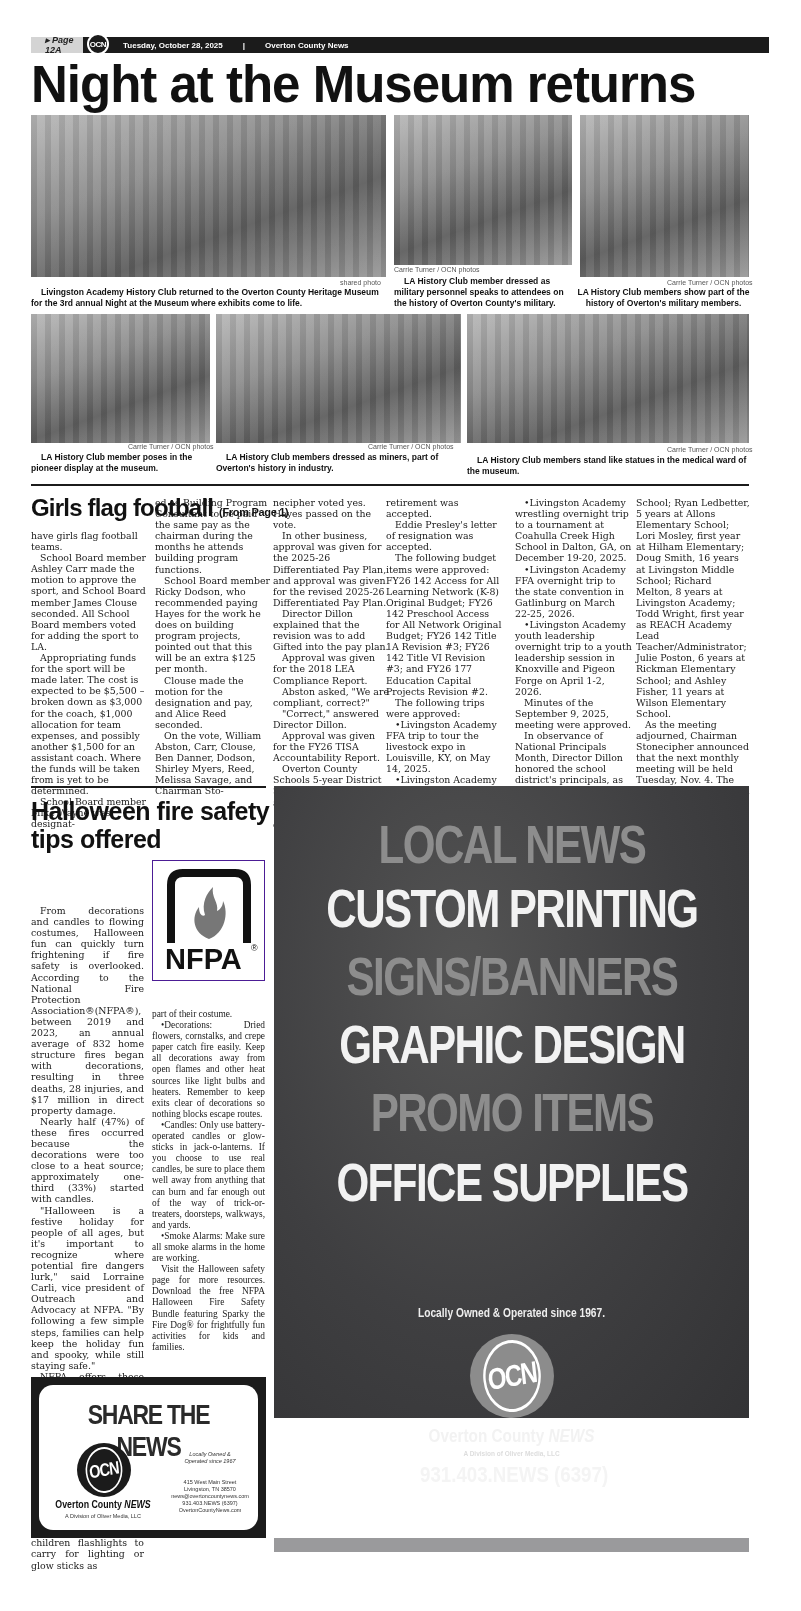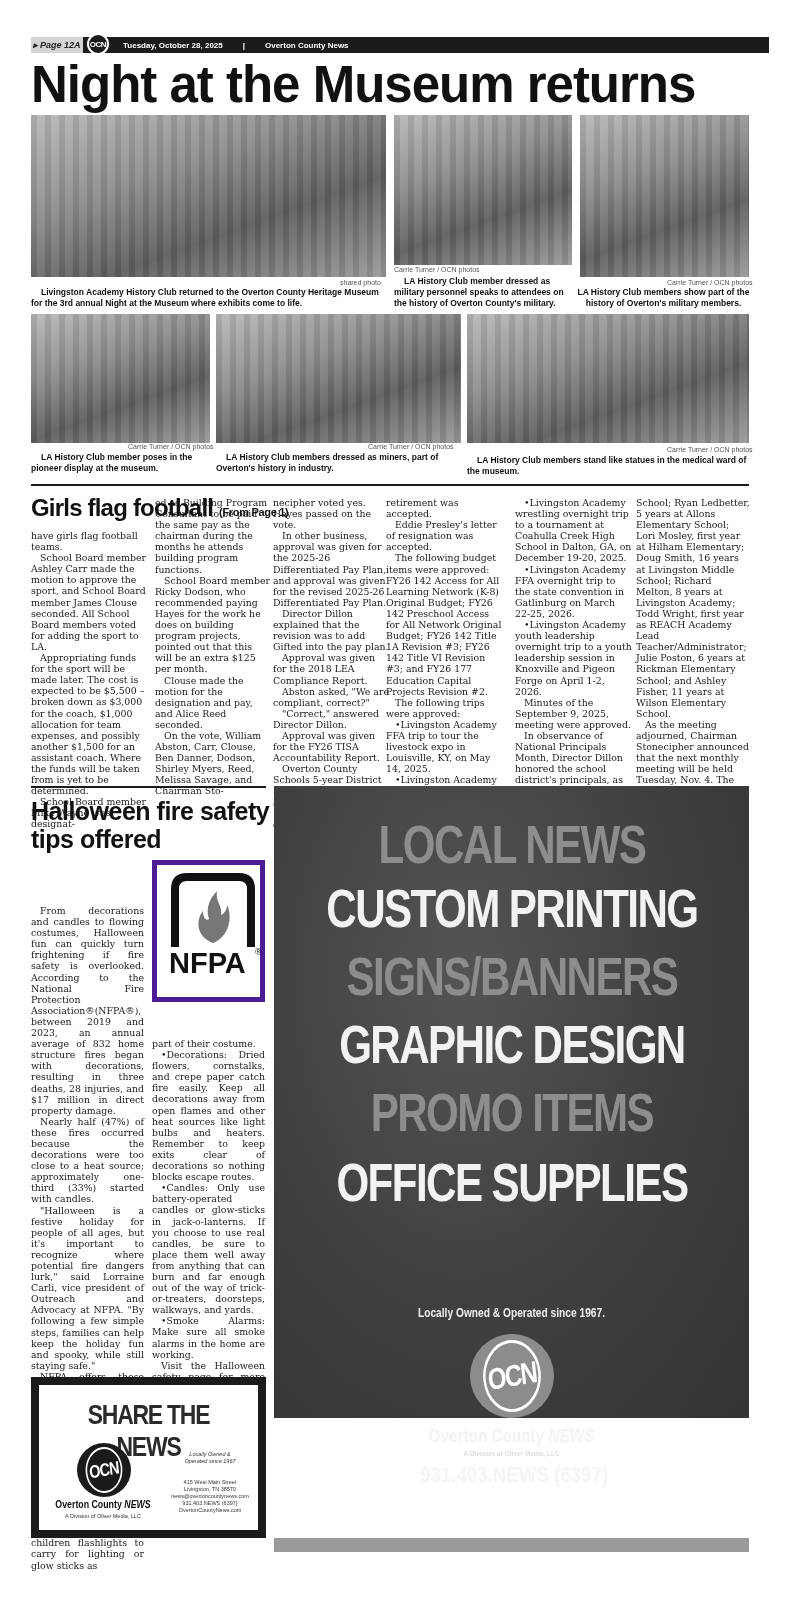--- a/index.html
+++ b/index.html
@@ -1,21 +1,21 @@
 <!DOCTYPE html>
 <html><head>
 <meta charset="utf-8">
 <style>
   * { box-sizing: border-box; margin: 0; padding: 0; }
   html, body { width: 801px; height: 1611px; background: #fff; overflow: hidden; }
   body { position: relative; font-family: "DejaVu Serif", serif; color: #1a1a1a; }
 
   
   .banner { position: absolute; left: 31px; top: 37px; width: 738px; height: 16px; background: #1b1b1b; display: flex; align-items: center; }
-  .banner .page-tab { width: 52px; height: 16px; background: #d4d4d4; color: #222; font: italic bold 9px "Liberation Sans", sans-serif; display: flex; align-items: center; padding-left: 2px; }
+  .banner .page-tab { width: 52px; height: 16px; background: #d4d4d4; color: #222; font: italic bold 9px "Liberation Sans", sans-serif; display: flex; align-items: center; padding-left: 14px; }
   .banner .logo { width: 22px; height: 22px; border-radius: 50%; background: #1b1b1b; border: 2px solid #fff; color: #fff; font: bold 8px "Liberation Sans", sans-serif; display: flex; align-items: center; justify-content: center; margin-left: 4px; margin-top: -2px; letter-spacing: -0.5px; }
   .banner .date { color: #fff; font: bold 8px "Liberation Sans", sans-serif; margin-left: 14px; }
   .banner .sep { color: #fff; font: bold 8px "Liberation Sans", sans-serif; margin-left: 20px; }
   .banner .paper { color: #fff; font: bold 8px "Liberation Sans", sans-serif; margin-left: 20px; }
 
   .headline { position: absolute; left: 31px; top: 54px; width: 738px; font: bold 51px "Liberation Sans", sans-serif; letter-spacing: -1px; color: #111; line-height: 62px; white-space: nowrap; }
 
   .photo { position: absolute; background: linear-gradient(160deg, #b8b8b8 0%, #8e8e8e 35%, #5e5e5e 65%, #9a9a9a 100%); overflow: hidden; }
   .photo::after { content: ""; position: absolute; inset: 0; background: repeating-linear-gradient(90deg, rgba(0,0,0,0.08) 0 6px, rgba(255,255,255,0.06) 6px 14px); }
   .credit { position: absolute; font: 7px "Liberation Sans", sans-serif; color: #555; white-space: nowrap; }
@@ -24,42 +24,42 @@
   .rule { position: absolute; height: 2px; background: #1b1b1b; }
 
   .sec-title { position: absolute; font: bold 24px "Liberation Sans", sans-serif; letter-spacing: -0.8px; color: #111; white-space: nowrap; }
   .sec-title .sub { font-size: 11px; letter-spacing: -0.3px; }
 
   .col { position: absolute; font: 9.4px "DejaVu Serif", serif; line-height: 11.1px; color: #1a1a1a; }
   .col p { text-indent: 9px; }
   .col p.noind { text-indent: 0; }
   .col.just { text-align: justify; }
 
-  .nfpa-box { position: absolute; left: 152px; top: 860px; width: 113px; height: 142px; border: 5px solid #4c1d95; background: #fff; }
+  .nfpa-box { position: absolute; left: 152px; top: 860px; width: 113px; height: 121px; border: 1px solid #4c1d95; background: #fff; }
 
   .hw-title { position: absolute; left: 31px; top: 797px; width: 240px; font: bold 25px "Liberation Sans", sans-serif; line-height: 28px; letter-spacing: -0.5px; color: #111; }
 
   
   .ad { position: absolute; left: 274px; top: 786px; width: 475px; height: 632px; background: radial-gradient(ellipse at 40% 30%, #545454 0%, #3f3f41 55%, #333335 100%); }
   .ad-line { position: absolute; left: 32px; width: 412px; font: bold 54px "Liberation Sans Narrow", "Liberation Sans", sans-serif; letter-spacing: -2px; text-align: center; transform: scaleX(0.78); transform-origin: left center; white-space: nowrap; width: 528px; line-height: 64px; }
   .ad-line.gray { color: #8d8d8d; }
   .ad-line.white { color: #f2f2f2; }
   .ad-strip { position: absolute; left: 274px; top: 1538px; width: 475px; height: 14px; background: #9a9a9c; }
 
   .ad-tagline { position: absolute; left: 0; width: 475px; top: 520px; text-align: center; color: #eee; font: bold 12px "Liberation Sans", sans-serif; transform: scaleX(0.85); }
   .ad-logo { position: absolute; left: 196px; top: 548px; width: 84px; height: 84px; border-radius: 50%; background: #8c8c8c; display: flex; align-items: center; justify-content: center; }
   .ad-logo .inner { width: 72px; height: 72px; border-radius: 50%; border: 3px solid #fff; display: flex; align-items: center; justify-content: center; color: #fff; font: bold 30px "Liberation Sans", sans-serif; letter-spacing: -2px; transform: scaleX(0.8) rotate(-8deg); }
   .ad-brand { position: absolute; left: 0; width: 475px; top: 640px; text-align: center; color: #f2f2f2; font: bold 18px "Liberation Sans", sans-serif; transform: scaleX(0.85); }
   .ad-brand i { font-style: italic; }
   .ad-division { position: absolute; left: 0; width: 475px; top: 664px; text-align: center; color: #ddd; font: bold 6.5px "Liberation Sans", sans-serif; }
   .ad-phone { position: absolute; left: 146px; top: 676px; color: #f4f4f4; font: bold 22px "Liberation Sans", sans-serif; transform: scaleX(0.85); transform-origin: left; white-space: nowrap; }
 
   
   .share { position: absolute; left: 31px; top: 1377px; width: 235px; height: 161px; background: #1b1b1b; padding: 8px; }
-  .share .inner { position: relative; width: 219px; height: 145px; background: #fff; }
+  .share .inner { position: relative; width: 219px; height: 145px; background: #fff; border-radius: 14px; }
   .share .title { position: absolute; left: 0; width: 219px; top: 14px; text-align: center; font: bold 28px "Liberation Sans", sans-serif; color: #2a2a2a; letter-spacing: -1.5px; transform: scaleX(0.82); }
   .share .logo { position: absolute; left: 38px; top: 58px; width: 54px; height: 54px; border-radius: 50%; background: #1b1b1b; display: flex; align-items: center; justify-content: center; }
   .share .logo .in { width: 46px; height: 46px; border-radius: 50%; border: 2px solid #fff; display: flex; align-items: center; justify-content: center; color: #fff; font: bold 18px "Liberation Sans", sans-serif; transform: scaleX(0.8) rotate(-8deg); letter-spacing: -1px; }
   .share .brand { position: absolute; left: 4px; width: 120px; top: 114px; text-align: center; font: bold 10px "Liberation Sans", sans-serif; color: #111; transform: scaleX(0.88); }
   .share .brand i { font-style: italic; }
   .share .div { position: absolute; left: 4px; width: 120px; top: 128px; text-align: center; font: 5.5px "Liberation Sans", sans-serif; color: #333; }
   .share .right { position: absolute; left: 126px; width: 90px; text-align: center; font: 5.5px "Liberation Sans", sans-serif; color: #333; line-height: 7px; }
   .share .right.italic { font-style: italic; top: 66px; }
   .share .right.addr { top: 94px; }
 </style>
@@ -165,21 +165,21 @@
 
 <div class="nfpa-box">
   <svg width="111" height="117" viewBox="0 0 111 117">
     <path d="M18 82 L18 24 Q18 12 30 12 L82 12 Q94 12 94 24 L94 82" fill="none" stroke="#111" stroke-width="8"></path>
     <path d="M56 78 C40 72 38 56 46 46 C46 54 50 56 52 54 C48 42 54 32 60 26 C58 36 66 42 64 50 C68 48 70 44 70 40 C76 52 72 72 56 78 Z" fill="#777"></path>
     <text x="12" y="108" font-family="Liberation Sans, sans-serif" font-weight="bold" font-size="29" fill="#111">NFPA</text>
     <text x="98" y="90" font-family="Liberation Sans, sans-serif" font-size="9" fill="#111">®</text>
   </svg>
 </div>
 
-<div class="col just" style="left:152px;top:1038px;width:113px;">
+<div class="col just" style="left:152px;top:1009px;width:113px;font-family:Liberation Serif, serif;">
   <p class="noind">part of their costume.</p>
   <p>•Decorations: Dried flowers, cornstalks, and crepe paper catch fire easily. Keep all decorations away from open flames and other heat sources like light bulbs and heaters. Remember to keep exits clear of decorations so nothing blocks escape routes.</p>
   <p>•Candles: Only use battery-operated candles or glow-sticks in jack-o-lanterns. If you choose to use real candles, be sure to place them well away from anything that can burn and far enough out of the way of trick-or-treaters, doorsteps, walkways, and yards.</p>
   <p>•Smoke Alarms: Make sure all smoke alarms in the home are working.</p>
   <p>Visit the Halloween safety page for more resources. Download the free NFPA Halloween Fire Safety Bundle featuring Sparky the Fire Dog® for frightfully fun activities for kids and families.</p>
 </div>
 
 <div class="share">
   <div class="inner">
     <div class="title">SHARE THE NEWS</div>

